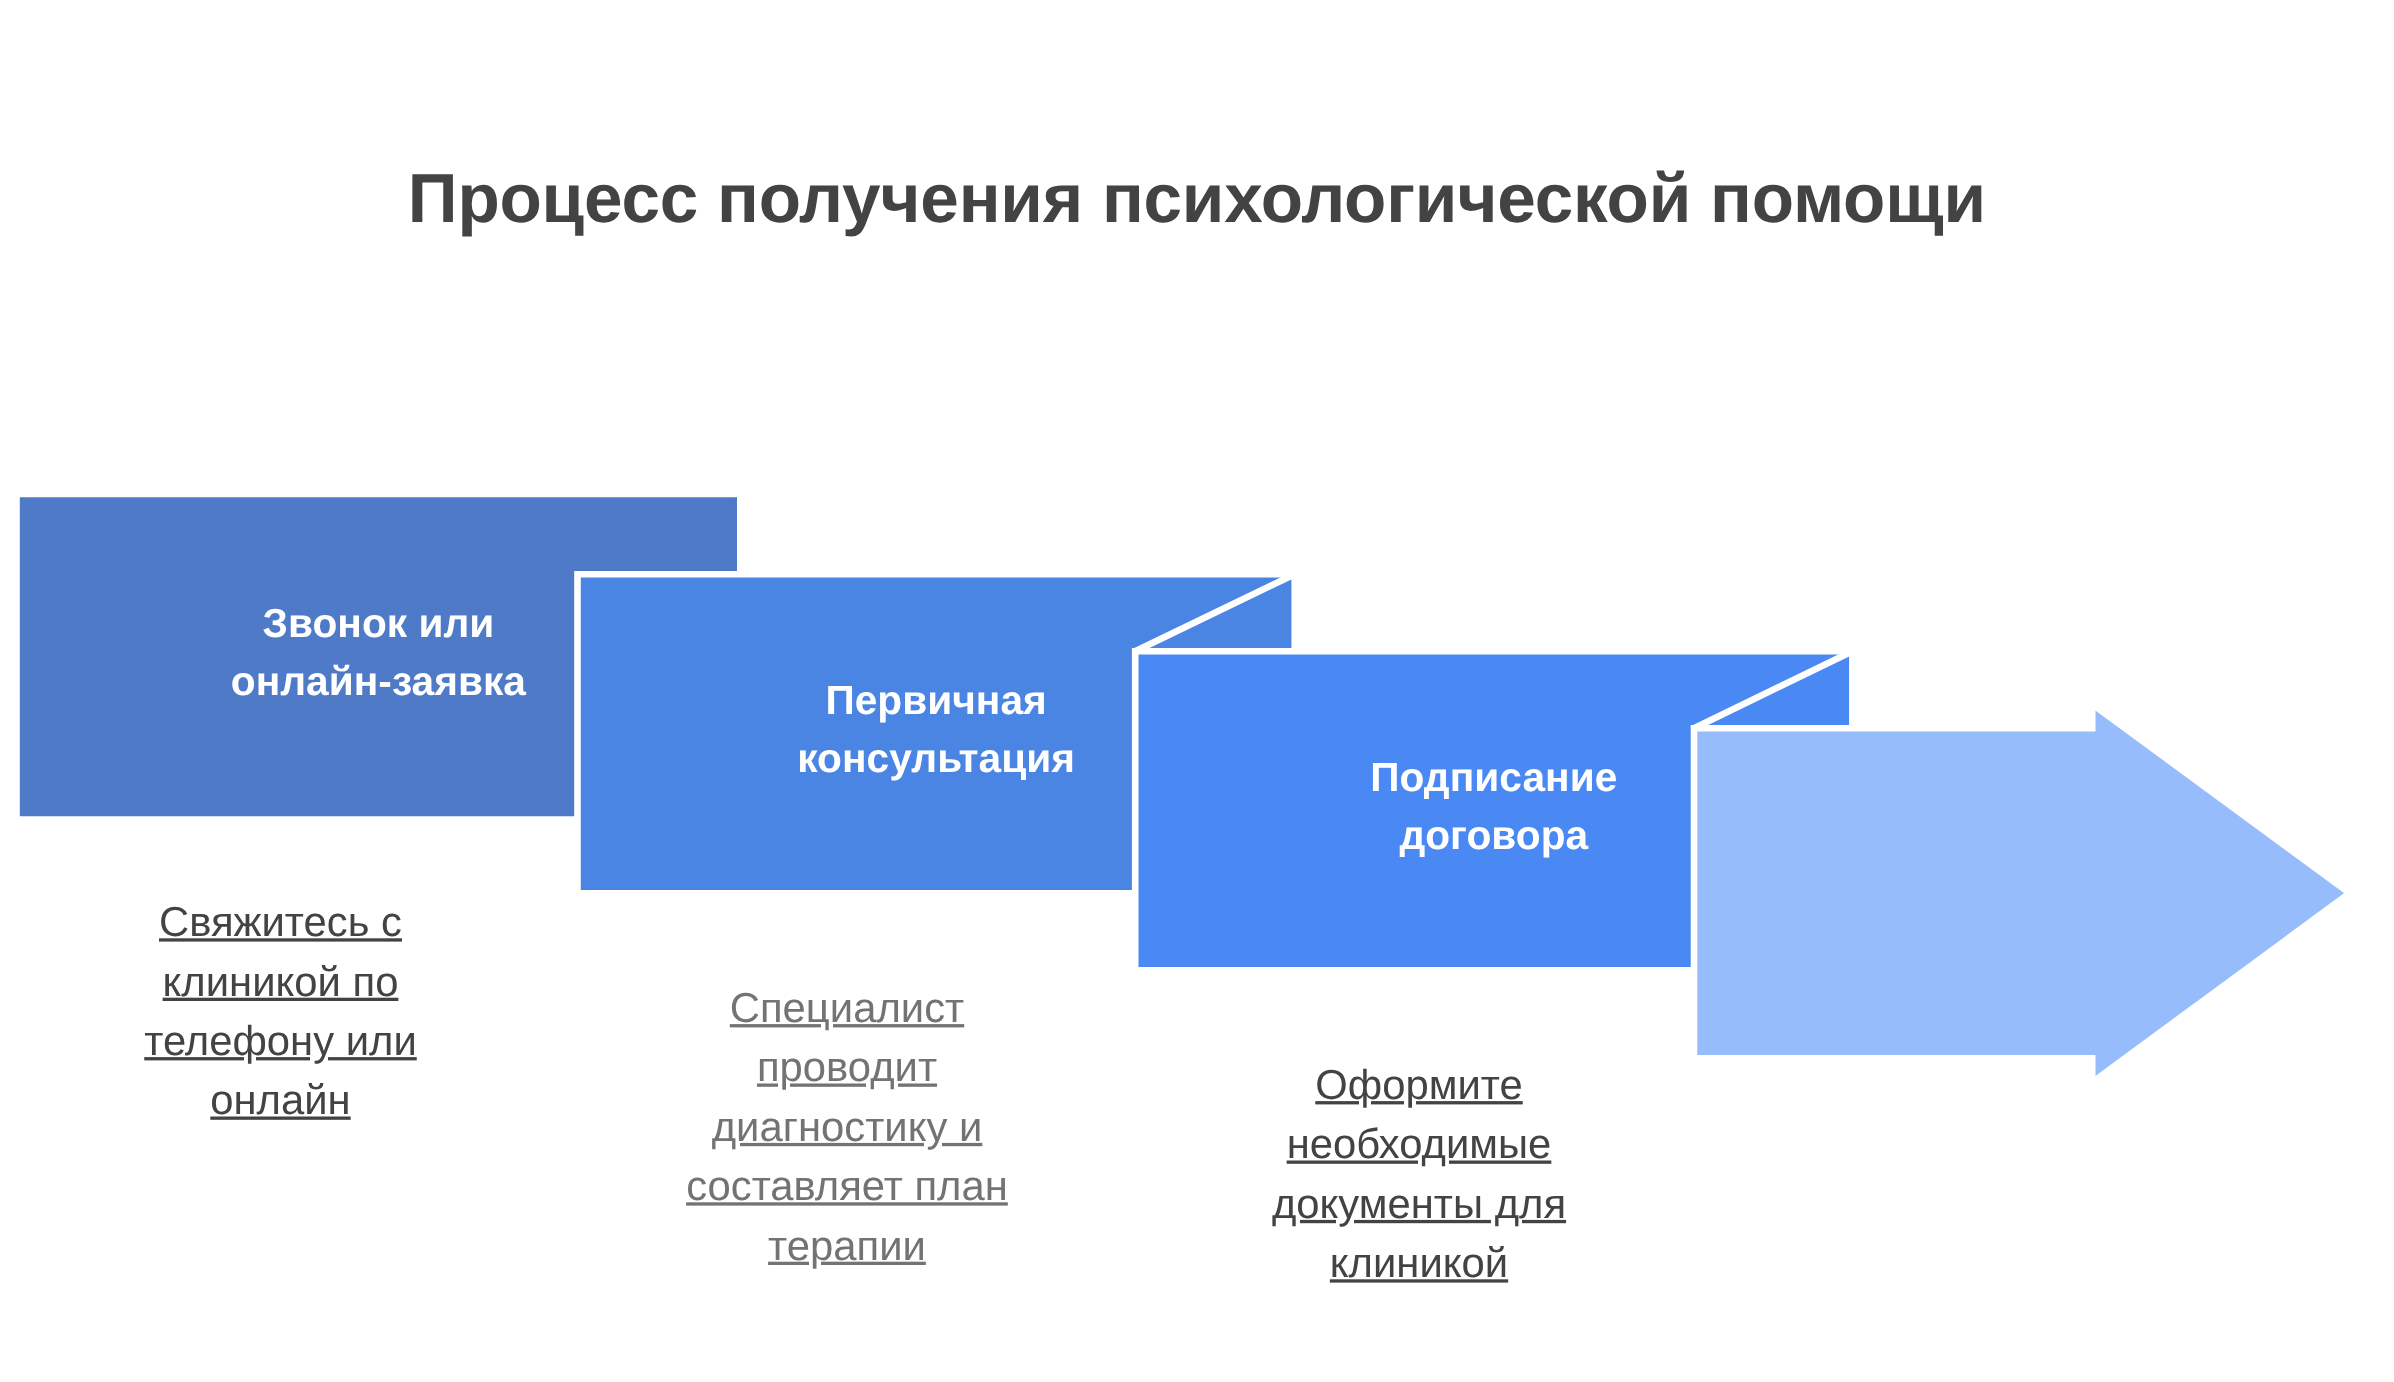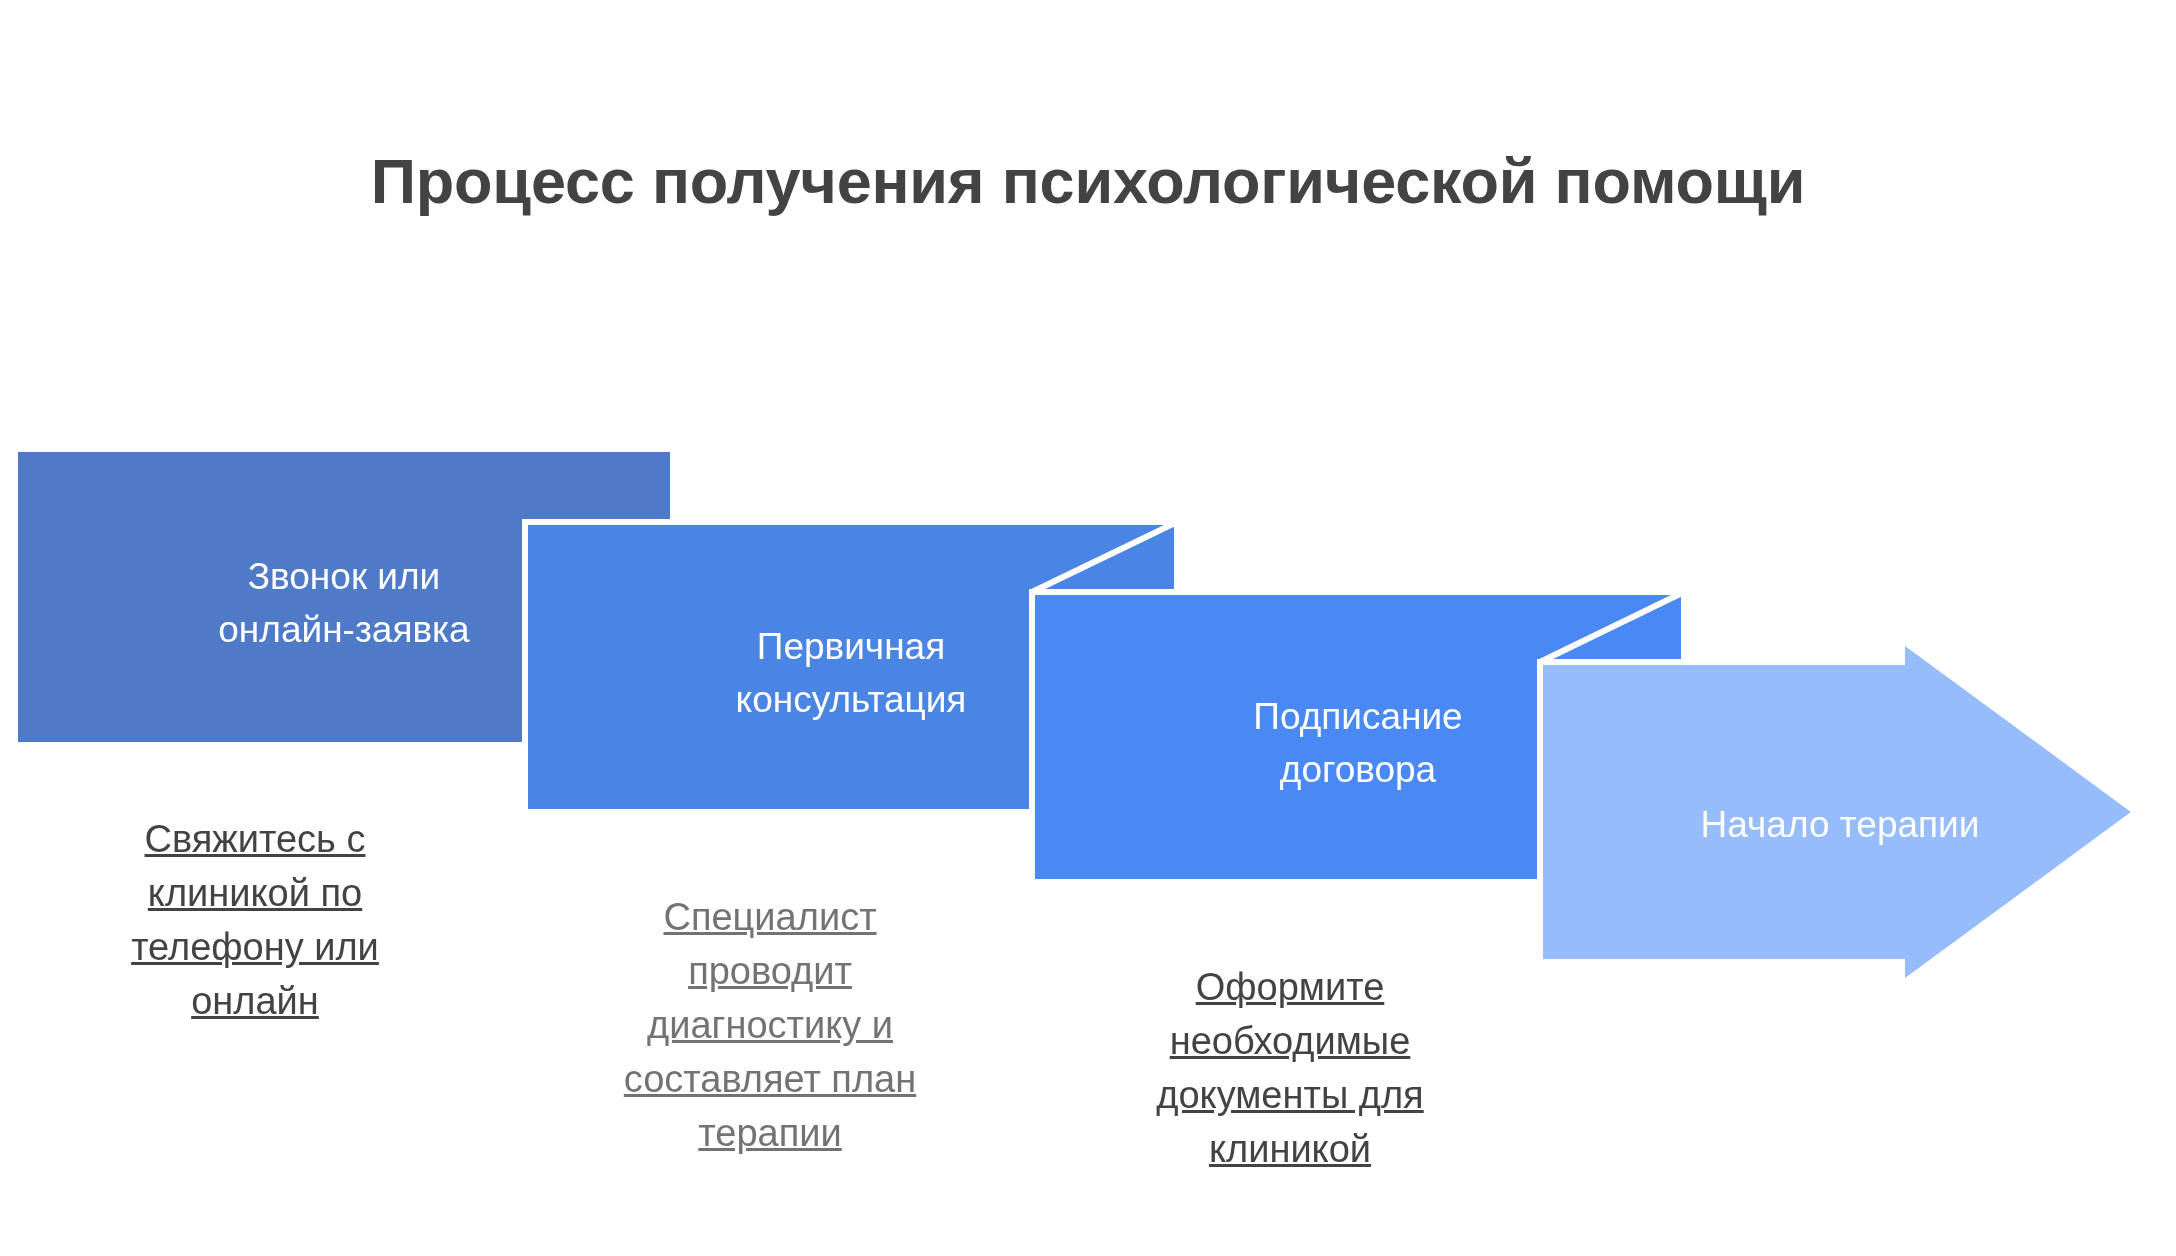--- a/index.html
+++ b/index.html
@@ -23,26 +23,25 @@
     white-space:nowrap;
   }
 
   .process{position:absolute;left:0;top:0;width:2176px;height:1256px;}
 
   .stage-svg{position:absolute;left:0;top:0;width:2176px;height:1256px;overflow:visible;}
 
   .stage-label{
     position:absolute;
     color:#ffffff;
-    font-weight:normal;
+    font-weight:bold;
     font-size:37px;
     line-height:53px;
     text-align:center;
     white-space:pre-line;
-    margin-top:10px;
   }
 
   .stage-caption{
     position:absolute;
     color:#434343;
     font-size:38px;
     line-height:54px;
     text-align:center;
     white-space:pre-line;
     text-decoration:underline;
@@ -81,21 +80,20 @@
 
     <div class="stage-label" style="left:18px; top:540px; width:652px;">Звонок или
 онлайн-заявка</div>
 
     <div class="stage-label" style="left:1032px; top:680px; width:652px;">Подписание
 договора</div>
 
     <div class="stage-label" style="left:525px; top:610px; width:652px;">Первичная
 консультация</div>
 
-    <div class="stage-label" style="left:1540px; top:788px; width:600px;">Начало терапии</div>
 
     <div class="stage-caption" style="left: 50px; top: 812px; width: 410px; color: rgb(67, 67, 67);">Свяжитесь с
 клиникой по
 телефону или
 онлайн</div>
 
     <div class="stage-caption" style="left: 570px; top: 890px; width: 400px; color: #737373;">Специалист
 проводит
 диагностику и
 составляет план

